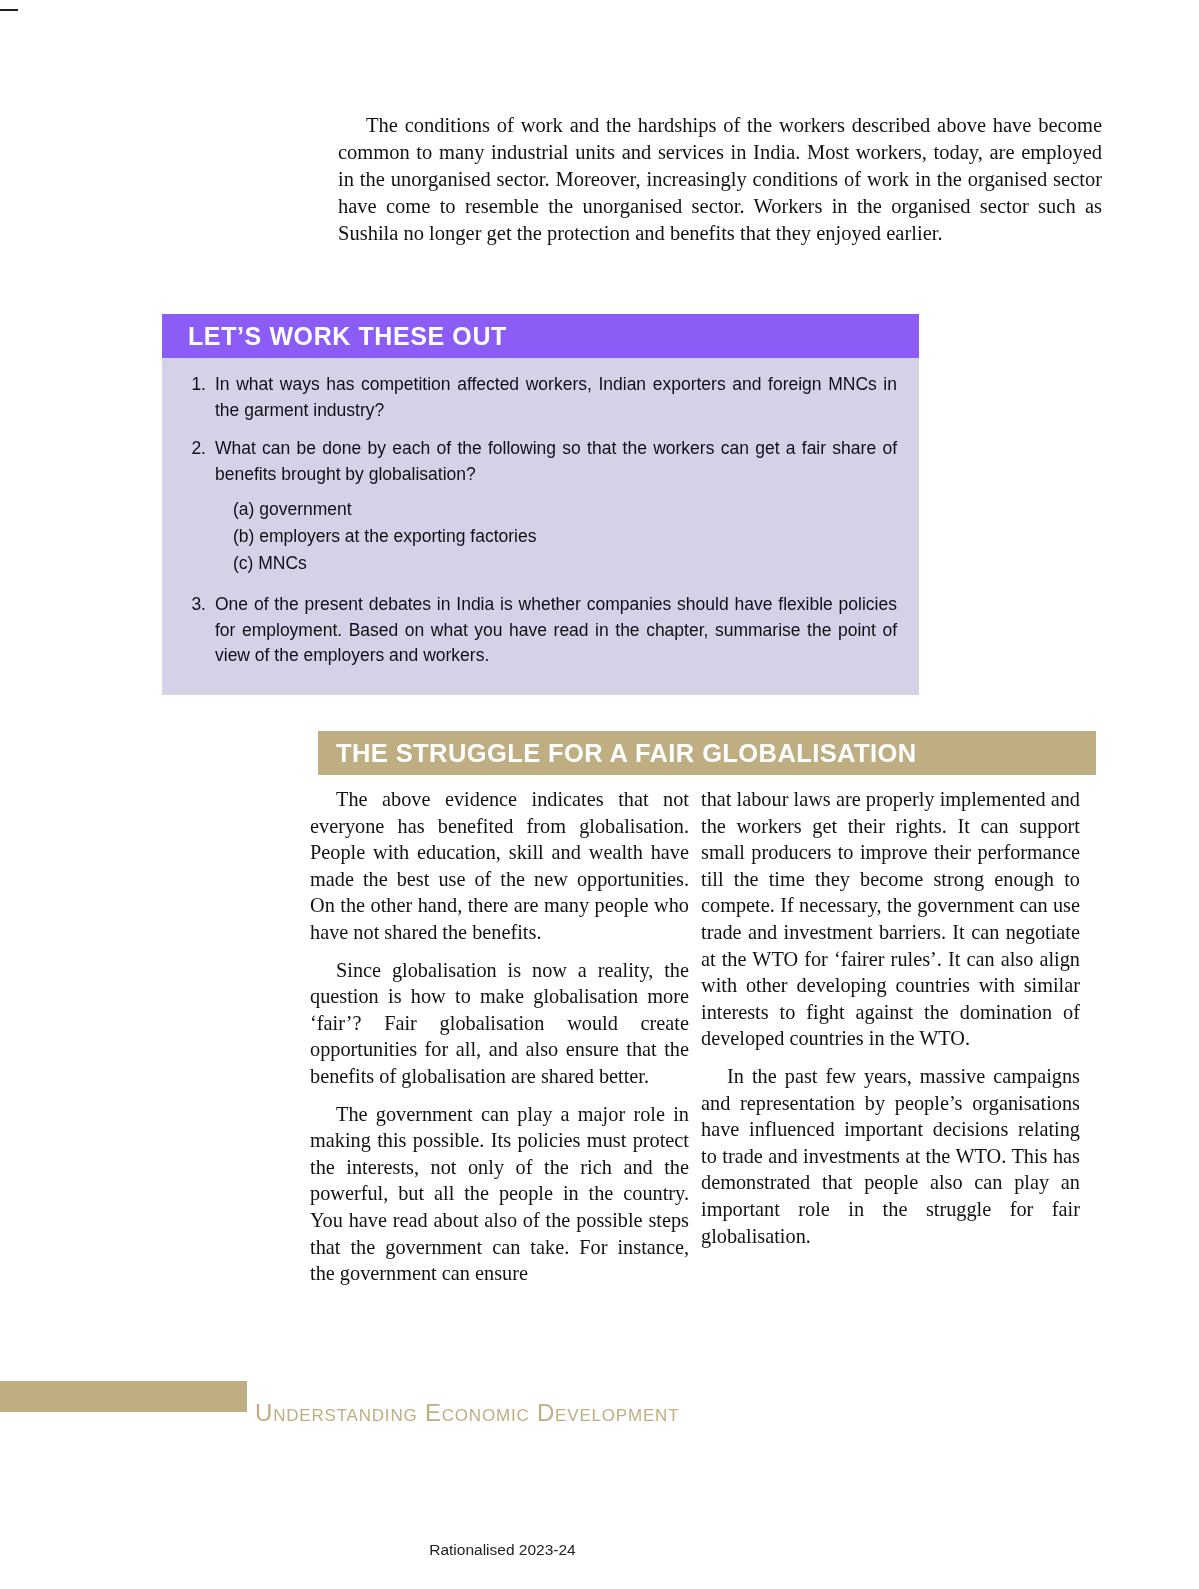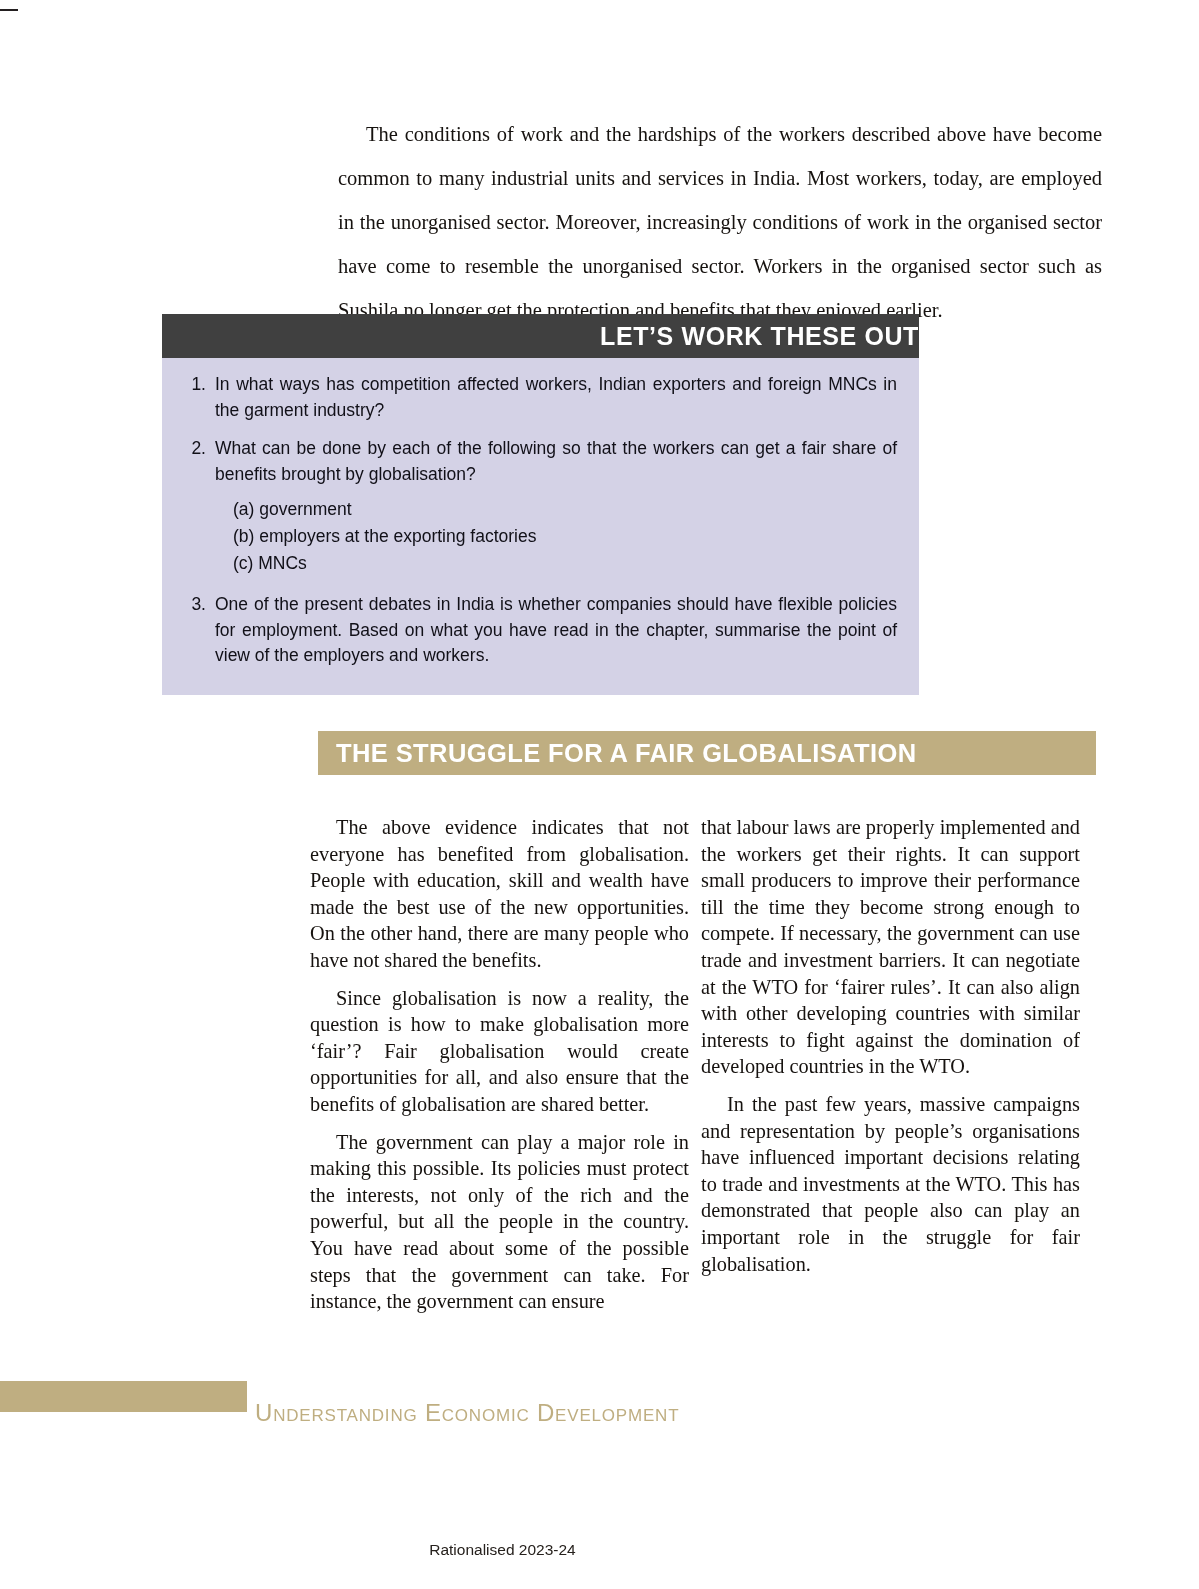--- a/index.html
+++ b/index.html
@@ -30,40 +30,39 @@
   .intro-block {
     position: absolute;
     left: 338px;
     top: 112px;
     width: 764px;
   }
   .intro-para {
     margin: 0;
     font-family: "Liberation Serif", serif;
     font-size: 20.5px;
-    line-height: 44px;
+    line-height: 27px;
     text-align: justify;
     text-indent: 28px;
     color: #16120f;
   }
 
   
   .lwto-box {
     position: absolute;
     left: 162px;
     top: 314px;
     width: 757px;
   }
   .lwto-header {
-    background: #404040;
+    background: #8b5cf6;
     height: 44px;
     line-height: 44px;
     padding-left: 26px;
     box-sizing: border-box;
-    text-align: right;
   }
   .lwto-header-text {
     font-family: "Liberation Sans", sans-serif;
     font-weight: bold;
     font-size: 25px;
     letter-spacing: 0.6px;
     color: #ffffff;
   }
   .lwto-body {
     background: #D4D2E6;
@@ -126,21 +125,20 @@
   }
 
   
   .columns {
     position: absolute;
     left: 310px;
     top: 786px;
     width: 786px;
     display: flex;
     gap: 12px;
-    margin-top: 28px;
   }
   .col {
     width: 379px;
   }
   .col p {
     margin: 0 0 0 0;
     font-family: "Liberation Serif", serif;
     font-size: 20.3px;
     line-height: 26.6px;
     text-align: justify;
@@ -240,21 +238,21 @@
 </div>
 
 <div class="section-band">
   <span class="section-band-text">THE STRUGGLE FOR A FAIR GLOBALISATION</span>
 </div>
 
 <div class="columns">
   <div class="col">
     <p class="indent">The above evidence indicates that not everyone has benefited from globalisation. People with education, skill and wealth have made the best use of the new opportunities. On the other hand, there are many people who have not shared the benefits.</p>
     <p class="indent">Since globalisation is now a reality, the question is how to make globalisation more ‘fair’? Fair globalisation would create opportunities for all, and also ensure that the benefits of globalisation are shared better.</p>
-    <p class="indent">The government can play a major role in making this possible. Its policies must protect the interests, not only of the rich and the powerful, but all the people in the country. You have read about some of the possible steps that the government can take. For instance, the government can ensure</p>
+    <p class="indent">The government can play a major role in making this possible. Its policies must protect the interests, not only of the rich and the powerful, but all the people in the country. You have read about also of the possible steps that the government can take. For instance, the government can ensure</p>
   </div>
   <div class="col">
     <p>that labour laws are properly implemented and the workers get their rights. It can support small producers to improve their performance till the time they become strong enough to compete. If necessary, the government can use trade and investment barriers. It can negotiate at the WTO for ‘fairer rules’. It can also align with other developing countries with similar interests to fight against the domination of developed countries in the WTO.</p>
     <p class="indent">In the past few years, massive campaigns and  representation by people’s organisations have influenced important decisions relating to trade and investments at the WTO. This has demonstrated that people also can play an important role in the struggle for fair globalisation.</p>
   </div>
 </div>
 
 <div class="footer-bar"></div>
 <div class="footer-page-num">70</div>
 <div class="footer-title">Understanding Economic Development</div>

